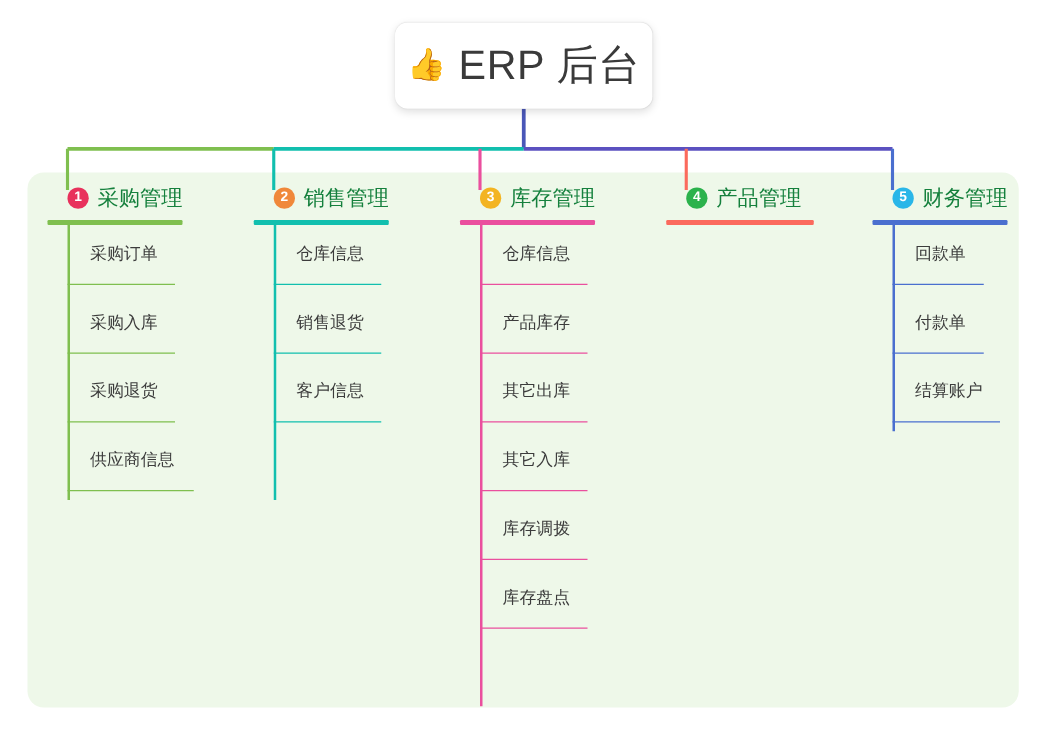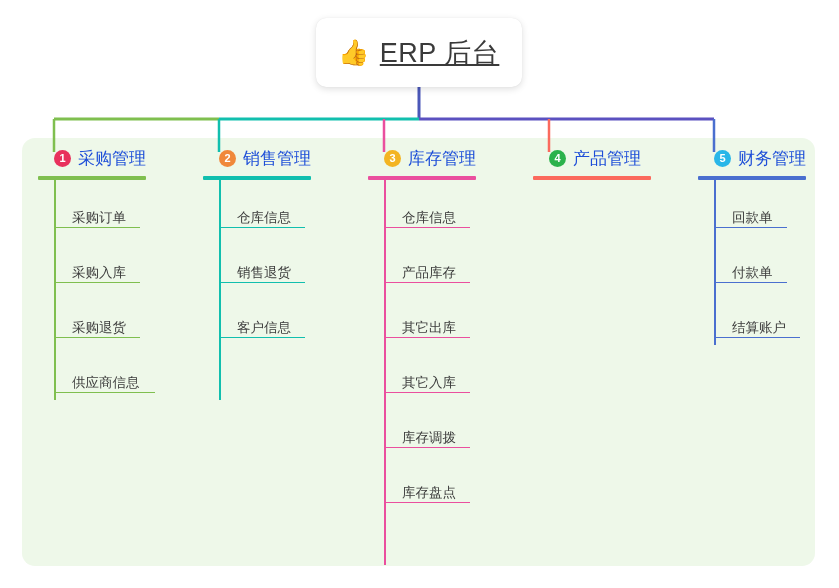--- a/index.html
+++ b/index.html
@@ -34,25 +34,24 @@
     justify-content: center;
     gap: 10px;
     z-index: 6;
   }
   #root-icon {
     font-size: 25px;
     line-height: 1;
     display: block;
   }
   #root-title {
-    font-size: 27px;
+    font-size: 33px;
     color: #3a3a3a;
     letter-spacing: 0.5px;
     white-space: nowrap;
-    text-decoration: underline;
   }
 
   
   #panel {
     position: absolute;
     left: 22px;
     top: 138px;
     width: 793px;
     height: 428px;
     background: #eef8e9;
@@ -97,21 +96,21 @@
     border-radius: 50%;
     color: #ffffff;
     font-size: 11px;
     line-height: 17px;
     text-align: center;
     font-weight: bold;
     flex: 0 0 auto;
   }
   .col-title {
     font-size: 17px;
-    color: #1d4ed8;
+    color: #15803d;
     white-space: nowrap;
   }
   .head-rule {
     height: 4px;
     border-radius: 1px;
     margin-top: 6px;
   }
   .leaf-wrap {
     position: relative;
   }
@@ -121,21 +120,21 @@
     top: 0;
     width: 2px;
   }
   .leaf {
     position: relative;
     height: 55px;
   }
   .leaf-text {
     position: absolute;
     left: 34px;
-    bottom: 8px;
+    bottom: 23px;
     font-size: 13.5px;
     color: #3c3c3c;
     white-space: nowrap;
   }
   .leaf-rule {
     position: absolute;
     left: 16px;
     bottom: 7px;
     height: 1.5px;
   }

